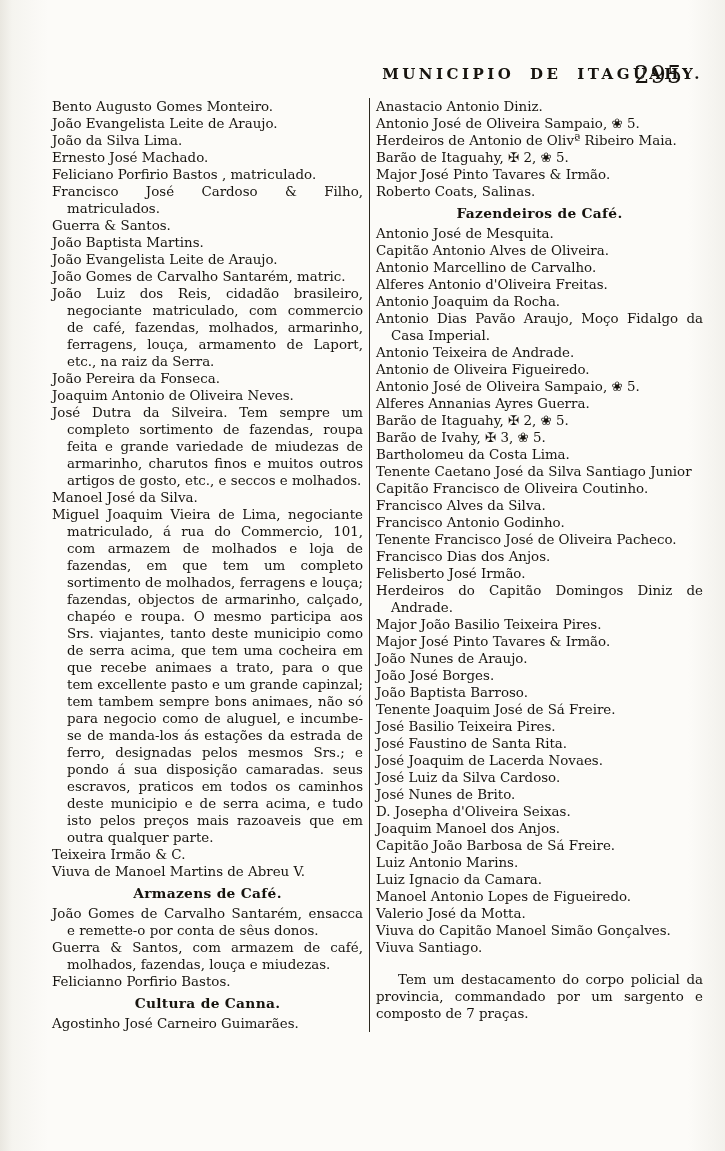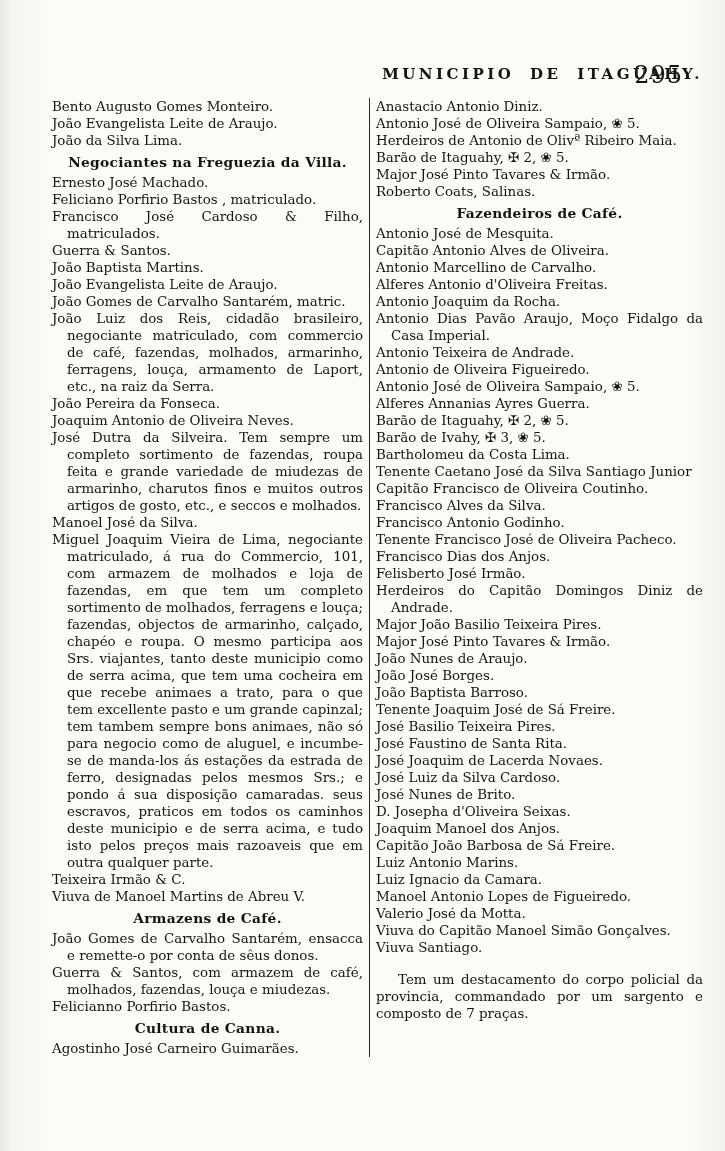--- a/index.html
+++ b/index.html
@@ -73,21 +73,20 @@
 <div class="page">
   <div class="page-header">
     <span class="header-title">MUNICIPIO DE ITAGUAHY.</span>
     <span class="page-number">295</span>
   </div>
   <div class="columns">
     <div class="col col-left" id="col-left">
         <p class="entry">Bento Augusto Gomes Monteiro.</p>
         <p class="entry">João Evangelista Leite de Araujo.</p>
         <p class="entry">João da Silva Lima.</p>
-        <h3 class="sec-heading">Negociantes na Freguezia da Villa.</h3>
         <p class="entry">Ernesto José Machado.</p>
         <p class="entry">Feliciano Porfirio Bastos , matriculado.</p>
         <p class="entry">Francisco José Cardoso &amp; Filho, matriculados.</p>
         <p class="entry">Guerra &amp; Santos.</p>
         <p class="entry">João Baptista Martins.</p>
         <p class="entry">João Evangelista Leite de Araujo.</p>
         <p class="entry">João Gomes de Carvalho Santarém, matric.</p>
         <p class="entry">João Luiz dos Reis, cidadão brasileiro, negociante matriculado, com commercio de café, fazendas, molhados, armarinho, ferragens, louça, armamento de Laport, etc., na raiz da Serra.</p>
         <p class="entry">João Pereira da Fonseca.</p>
         <p class="entry">Joaquim Antonio de Oliveira Neves.</p>

